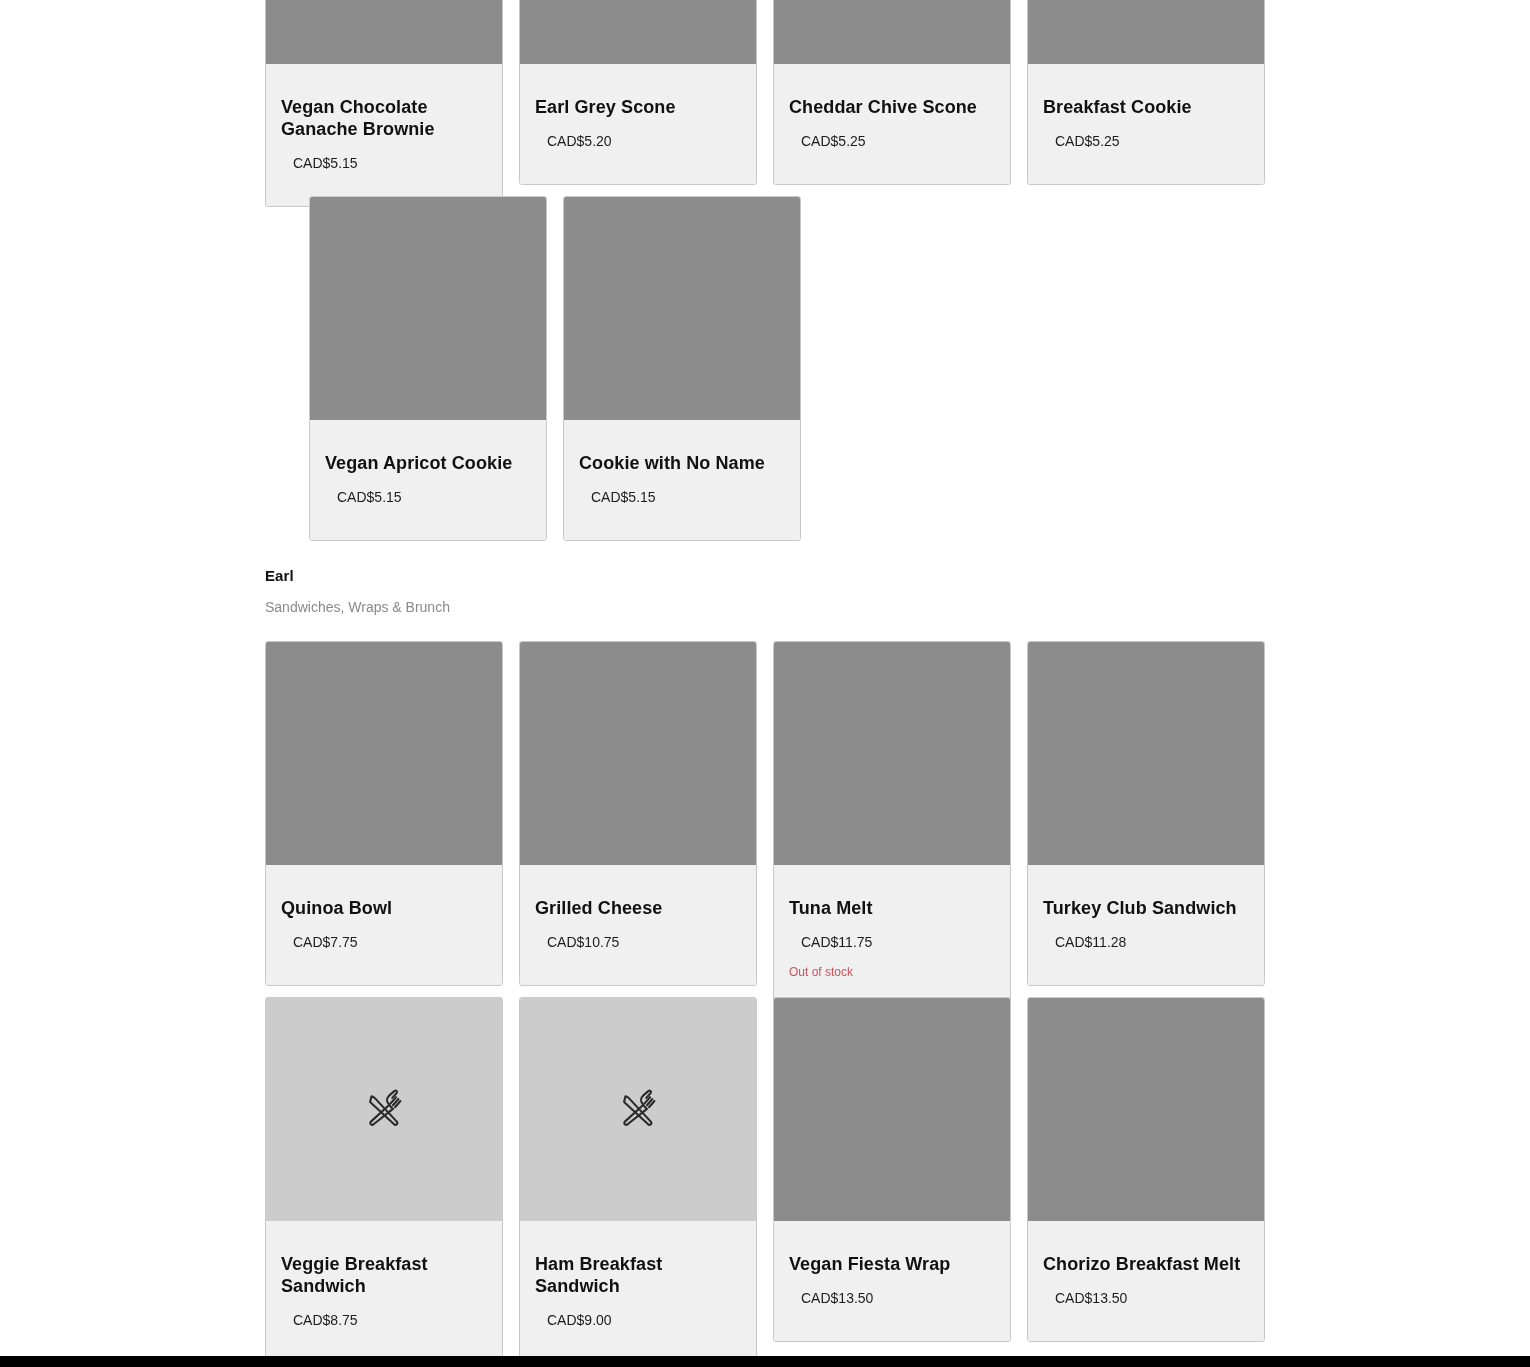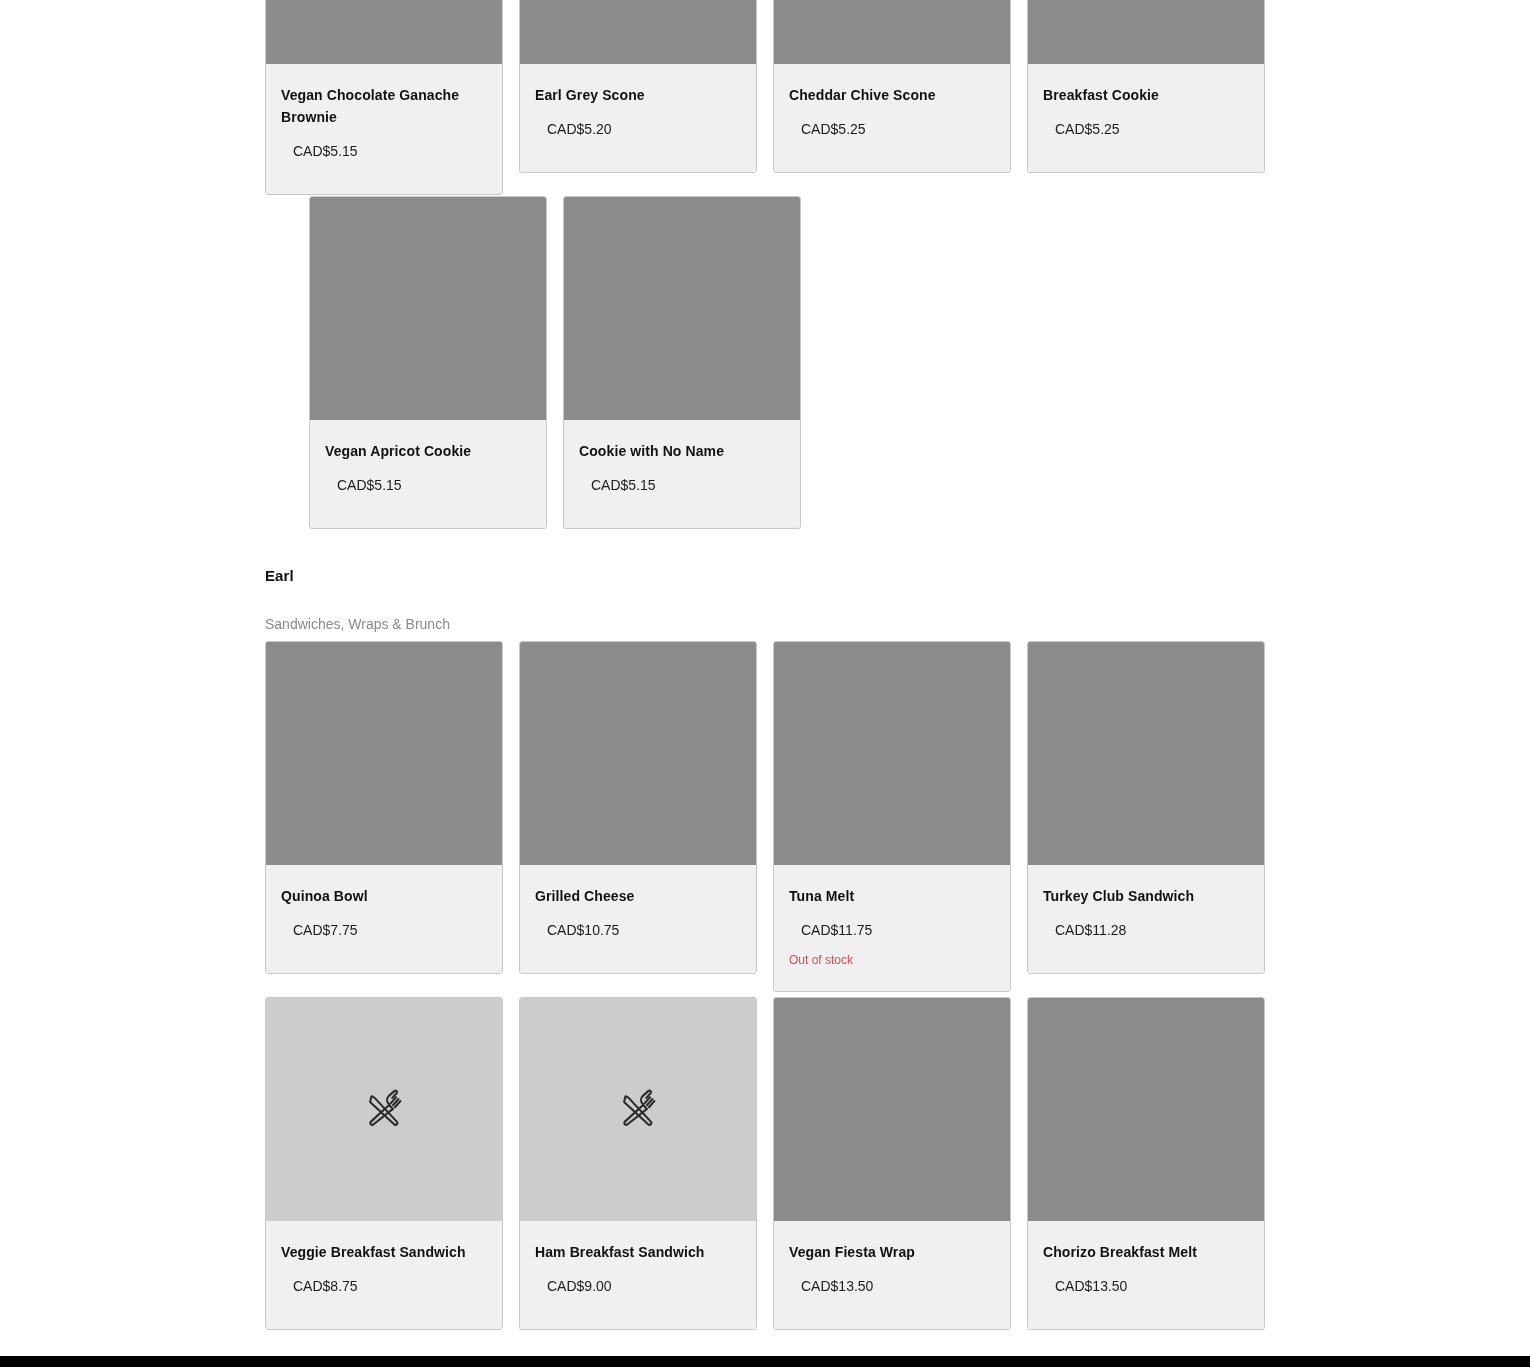--- a/index.html
+++ b/index.html
@@ -49,25 +49,25 @@
     align-items: center;
     justify-content: center;
   }
   .card-media.placeholder svg { display: block; }
 
   .card-info {
     padding: 16px 15px 22px 15px;
     background: #f0f0f0;
   }
   .card-title {
-    font-size: 14px;
+    font-size: 18px;
     font-weight: bold;
     color: #111111;
     line-height: 22px;
-    margin: 4px 0 14px 0;
+    margin: 16px 0 14px 0;
     letter-spacing: 0.1px;
   }
   .card-price {
     font-size: 14px;
     font-weight: normal;
     color: #1c1c1c;
     line-height: 18px;
     margin: 12px;
   }
   .card-stock {
@@ -85,21 +85,21 @@
     color: #111111;
     line-height: 20px;
     margin: 0;
     letter-spacing: 0.1px;
   }
   .section-sub {
     font-size: 14px;
     font-weight: normal;
     color: #8a8a8a;
     line-height: 20px;
-    margin: 28px 0 0 0;
+    margin: 11px 0 0 0;
   }
 
   
   .block-bakery-row1 { position: absolute; left: 265px; top: -160px; width: 1000px; }
   .block-bakery-row2 { position: absolute; left: 265px; top: 196px; width: 1000px; padding-left: 44px; }
   .block-food-head   { position: absolute; left: 265px; top: 556px; width: 1000px; }
   .block-food-row1   { position: absolute; left: 265px; top: 641px; width: 1204px; }
   .block-food-row2   { position: absolute; left: 265px; top: 997px; width: 844px; }
 
   .bottom-bar {

